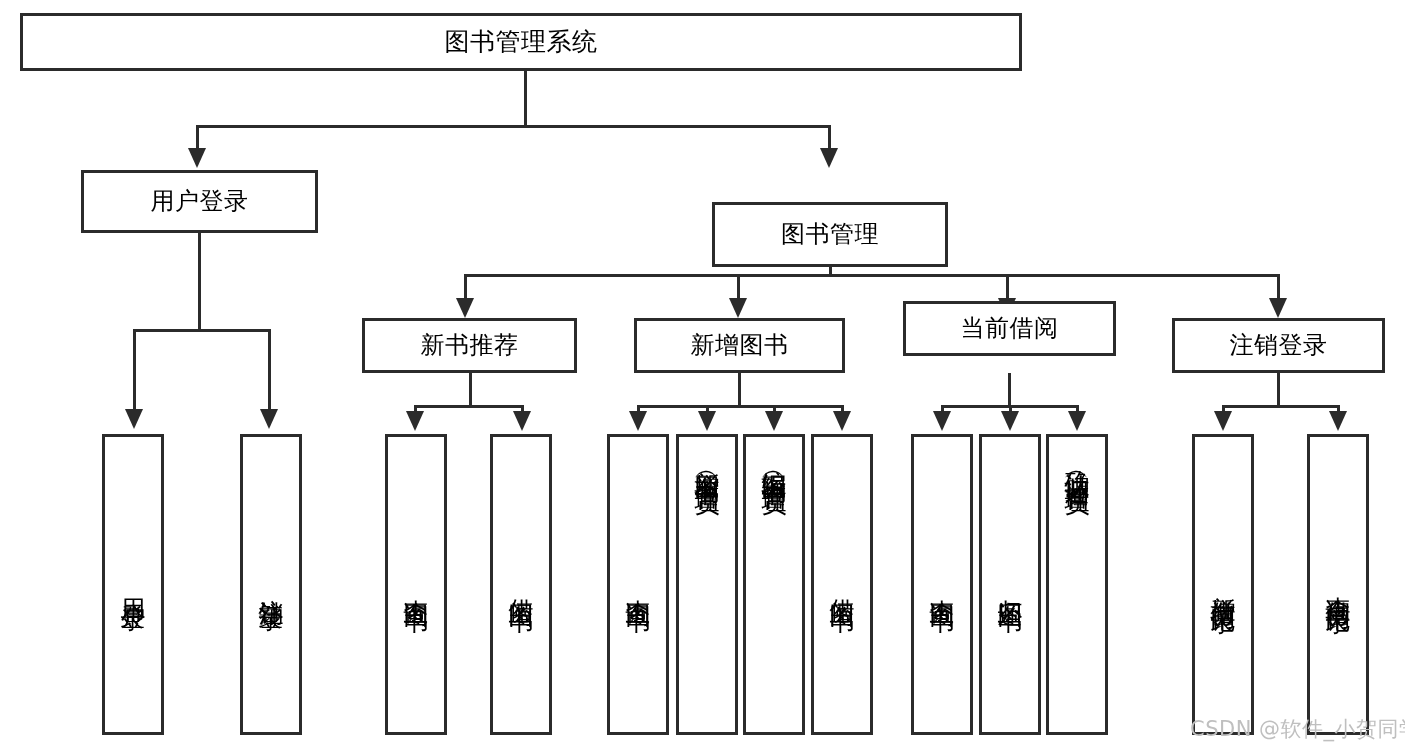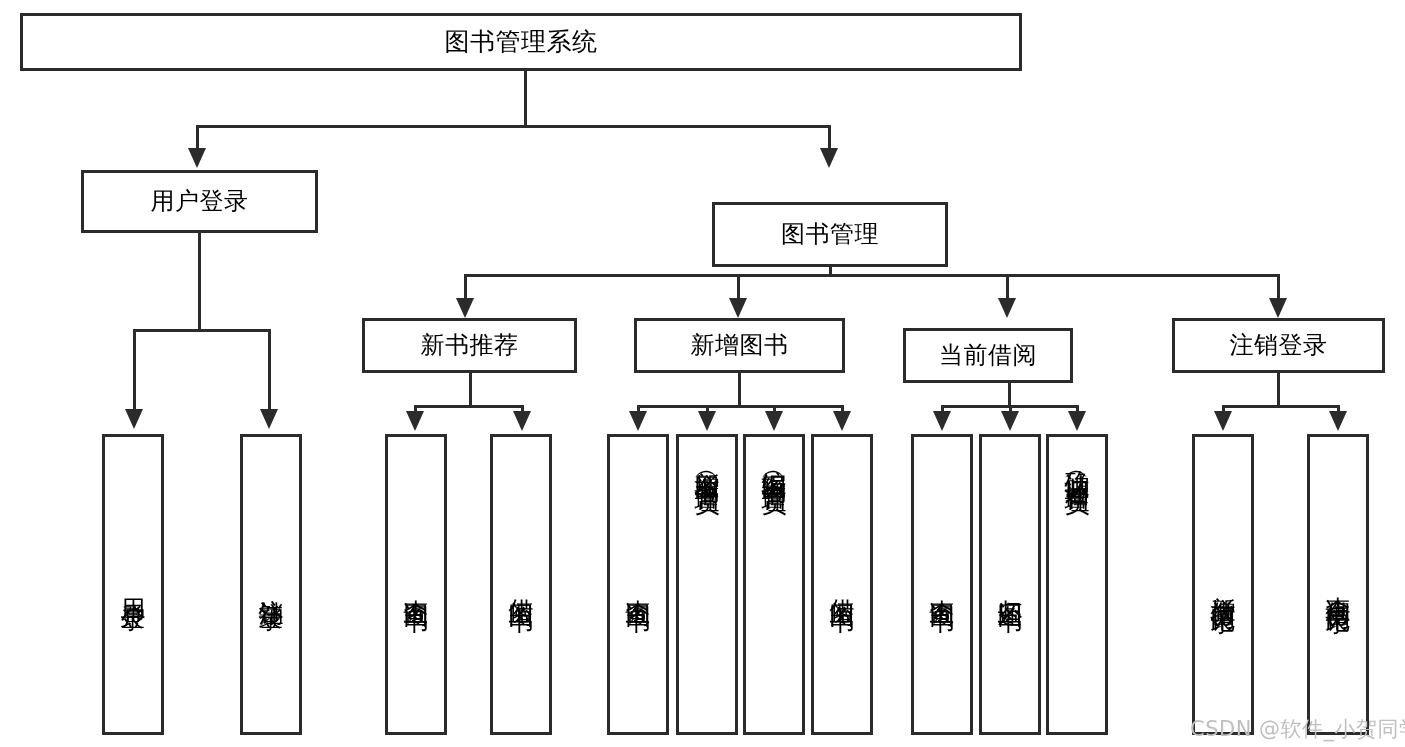--- a/index.html
+++ b/index.html
@@ -128,21 +128,21 @@
   <div class="arrow" style="left:998px; top:298px;"></div>
   <div class="vline" style="left:1277px; top:274px; height:26px;"></div>
   <div class="arrow" style="left:1269px; top:298px;"></div>
 
   <div class="node h" style="left:362px; top:318px; width:215px; height:55px;">
     <span class="label">新书推荐</span>
   </div>
   <div class="node h" style="left:634px; top:318px; width:211px; height:55px;">
     <span class="label">新增图书</span>
   </div>
-  <div class="node h" style="left:903px; top:328px; width:170px; height:55px;">
+  <div class="node h" style="left:903px; top:301px; width:213px; height:55px;">
     <span class="label">当前借阅</span>
   </div>
   <div class="node h" style="left:1172px; top:318px; width:213px; height:55px;">
     <span class="label">注销登录</span>
   </div>
 
   <div class="vline" style="left:469px; top:373px; height:34px;"></div>
   <div class="hline" style="left:414px; top:405px; width:110px;"></div>
   <div class="vline" style="left:414px; top:405px; height:8px;"></div>
   <div class="arrow" style="left:406px; top:411px;"></div>

